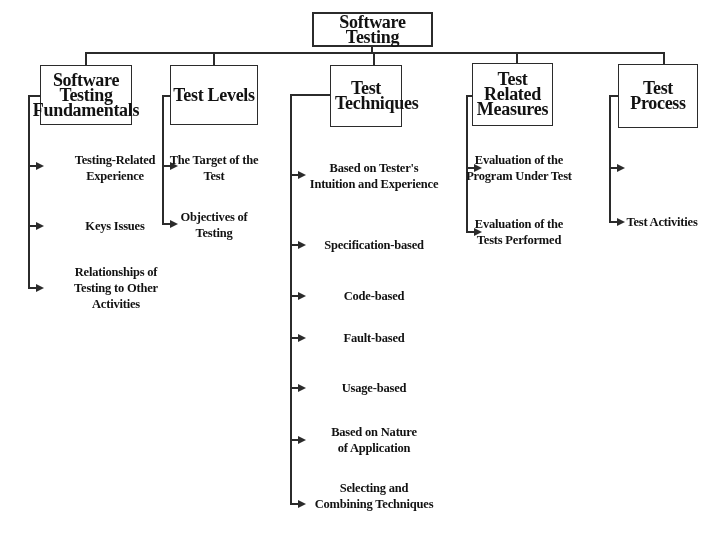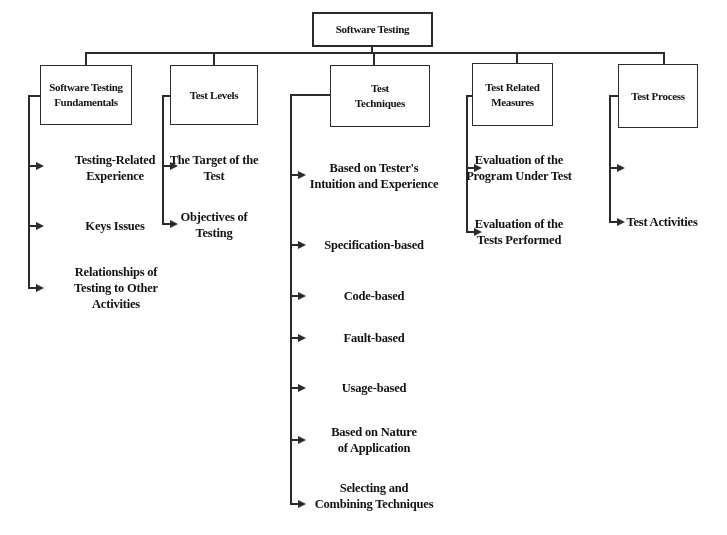--- a/index.html
+++ b/index.html
@@ -19,21 +19,21 @@
   .line{position:absolute;background:var(--line);}
   .h{height:2px;}
   .v{width:2px;}
   .box{
     position:absolute;
     border:2px solid var(--line);
     background:#fff;
     display:flex;align-items:center;justify-content:center;
     text-align:center;
     font-weight:bold;
-    font-size:11px;
+    font-size:18px;
     letter-spacing:-0.3px;
     line-height:15px;
     box-sizing:border-box;
   }
   .box.branch{border-width:1.5px;}
   .leaf{
     position:absolute;
     text-align:center;
     font-weight:bold;
     font-size:12.5px;
@@ -69,21 +69,21 @@
   <div class="line v" style="left:373px;top:52px;height:13px;"></div>
   <div class="line v" style="left:516px;top:52px;height:13px;"></div>
   <div class="line v" style="left:663px;top:52px;height:13px;"></div>
 
   <div class="box branch" style="left:40px;top:65px;width:92px;height:60px;">
     <span>Software Testing Fundamentals</span>
   </div>
   <div class="box branch" style="left:170px;top:65px;width:88px;height:60px;">
     <span>Test Levels</span>
   </div>
-  <div class="box branch" style="left:330px;top:65px;width:100px;height:62px;">
+  <div class="box branch" style="left:330px;top:65px;width:72px;height:62px;">
     <span style="max-width:62px;display:inline-block;">Test Techniques</span>
   </div>
   <div class="box branch" style="left:472px;top:63px;width:81px;height:63px;">
     <span>Test Related Measures</span>
   </div>
   <div class="box branch" style="left:618px;top:64px;width:80px;height:64px;">
     <span>Test Process</span>
   </div>
 
   <div class="line h" style="left:28px;top:95px;width:12px;"></div>

